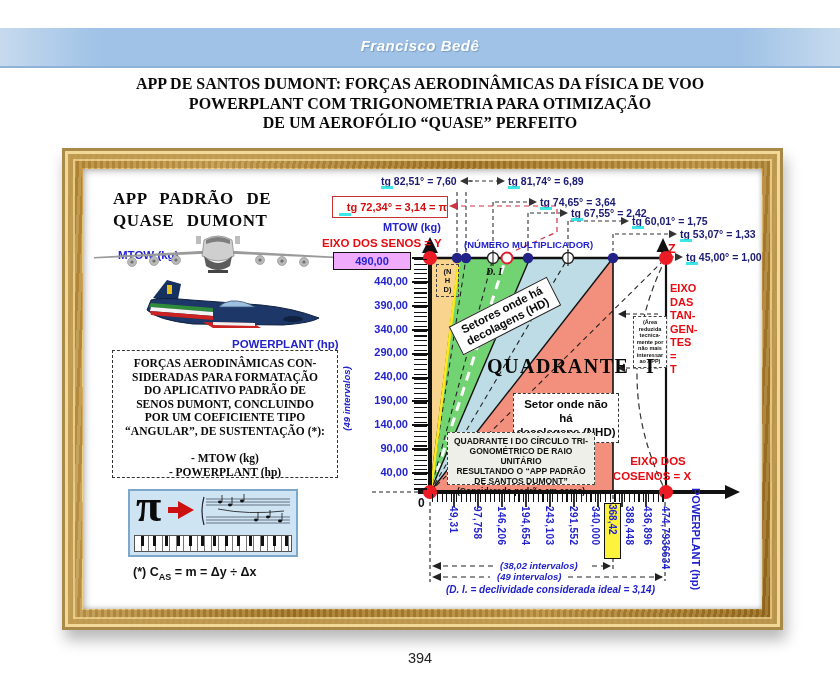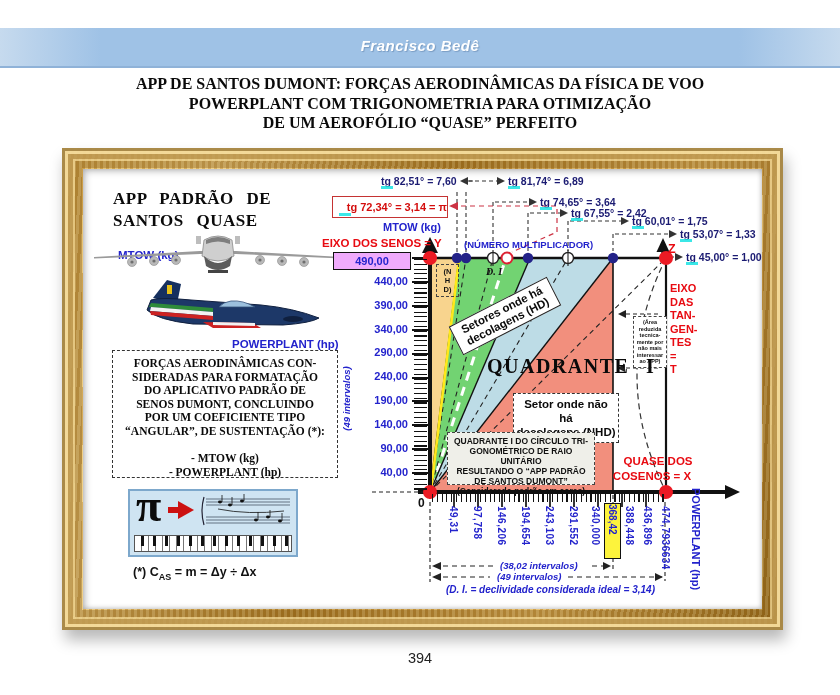--- a/index.html
+++ b/index.html
@@ -92,21 +92,21 @@
   <div class="abs title">
     <div>APP DE SANTOS DUMONT: FORÇAS AERODINÂMICAS  DA FÍSICA DE VOO</div>
     <div>POWERPLANT  COM TRIGONOMETRIA  PARA OTIMIZAÇÃO</div>
     <div>DE UM AEROFÓLIO “QUASE” PERFEITO</div>
   </div>
 
   <div class="abs frame"></div>
   <div class="abs frame-inner"></div>
 
   <div class="abs app-title pre">APP   PADRÃO   DE
-SANTOS   QUASE</div>
+QUASE   DUMONT</div>
   <div class="abs blue-b" style="left:118px;top:249px;font-size:11.5px;">MTOW (kg)</div>
 
   <svg class="abs" style="left:92px;top:226px;" width="252" height="52" viewBox="0 0 252 52">
     <path d="M2,31 L108,25 L144,25 L250,31 L250,32.5 L144,28 L108,28 L2,32.5 Z" fill="#9a9a9a"></path>
     <g fill="#b9b9b9" stroke="#8a8a8a" stroke-width="0.6">
       <circle cx="40" cy="36" r="4.5"></circle>
         <circle cx="62" cy="35" r="4.5"></circle>
         <circle cx="84" cy="34" r="4.5"></circle>
       <circle cx="168" cy="34" r="4.5"></circle>
         <circle cx="190" cy="35" r="4.5"></circle>
@@ -372,21 +372,21 @@
 decolagens (HD)</div>
   <div class="abs quadrante">QUADRANTE I</div>
   <div class="abs nhd-box pre">Setor onde não há
 decolagens (NHD)</div>
   <div class="abs caption-box pre">QUADRANTE  I  DO CÍRCULO TRI-
 GONOMÉTRICO   DE RAIO UNITÁRIO
 RESULTANDO  O  “APP PADRÃO
 DE SANTOS  DUMONT”
 (Considerado  padrão em cores)</div>
 
-  <div class="abs redtxt" style="left:598px;top:455px;width:120px;text-align:center;font-size:11.5px;">QUASE  DOS</div>
+  <div class="abs redtxt" style="left:598px;top:455px;width:120px;text-align:center;font-size:11.5px;">EIXO  DOS</div>
   <div class="abs redtxt" style="left:592px;top:470px;width:120px;text-align:center;font-size:11.5px;">COSENOS  =  X</div>
   <div class="abs bluetxt vert" style="left:690px;top:488px;font-size:11px;">POWERPLANT (hp)</div>
 
   <div class="abs ybox">490,00</div>
   <div class="abs ylab" style="top:275px;">440,00</div>
   <div class="abs ylab" style="top:299px;">390,00</div>
   <div class="abs ylab" style="top:323px;">340,00</div>
   <div class="abs ylab" style="top:346px;">290,00</div>
   <div class="abs ylab" style="top:370px;">240,00</div>
   <div class="abs ylab" style="top:394px;">190,00</div>

